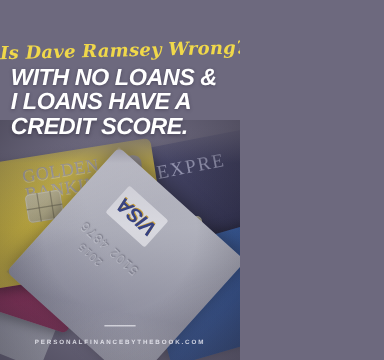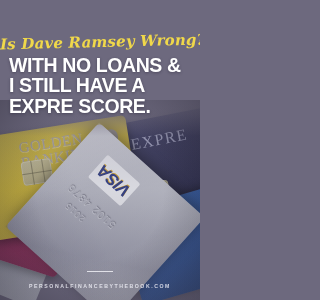--- a/index.html
+++ b/index.html
@@ -157,21 +157,21 @@
   }
   #headline {
     position:absolute; left:9px; right:6px; top:55px;
     color:#ffffff;
     font-weight:bold;
     font-size:19.5px;
     line-height:1.04;
     letter-spacing:-.4px;
     text-shadow:0 1px 3px rgba(40,35,55,.45);
   }
-  #headline .ln { display:block; white-space:nowrap; }
+  #headline .ln { display:block; white-space:nowrap;font-style:italic; }
 
   
   #watermark {
     position:absolute; left:0; right:0; bottom:11px;
     text-align:center;
     font-size:5.2px;
     letter-spacing:1.55px;
     color:rgba(240,240,248,.82);
     font-weight:bold;
   }
@@ -224,20 +224,20 @@
     </div>
 
     <div id="photo-tone"></div>
     <div id="photo-vignette"></div>
   </div>
 
   <div id="script">Is Dave Ramsey Wrong?</div>
 
   <div id="headline">
     <span class="ln">WITH NO LOANS &amp;</span>
-    <span class="ln">I STILL HAVE A</span>
-    <span class="ln">EXPRE SCORE.</span>
+    <span class="ln">I LOANS HAVE A</span>
+    <span class="ln">CREDIT SCORE.</span>
   </div>
 
   <div id="wm-rule"></div>
   <div id="watermark">PERSONALFINANCEBYTHEBOOK.COM</div>
 
 </div>
 
 </body></html>

